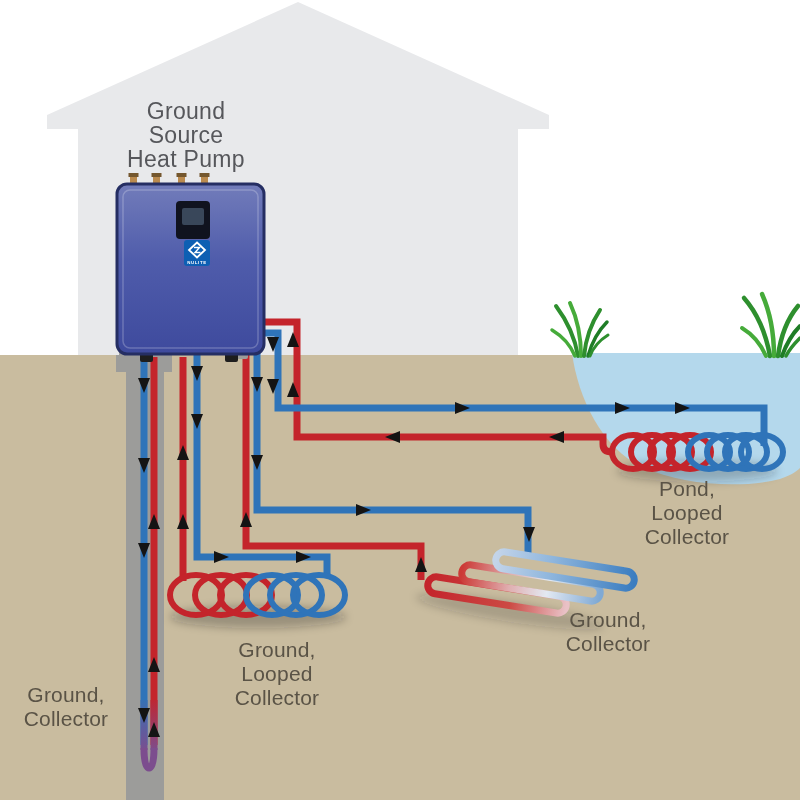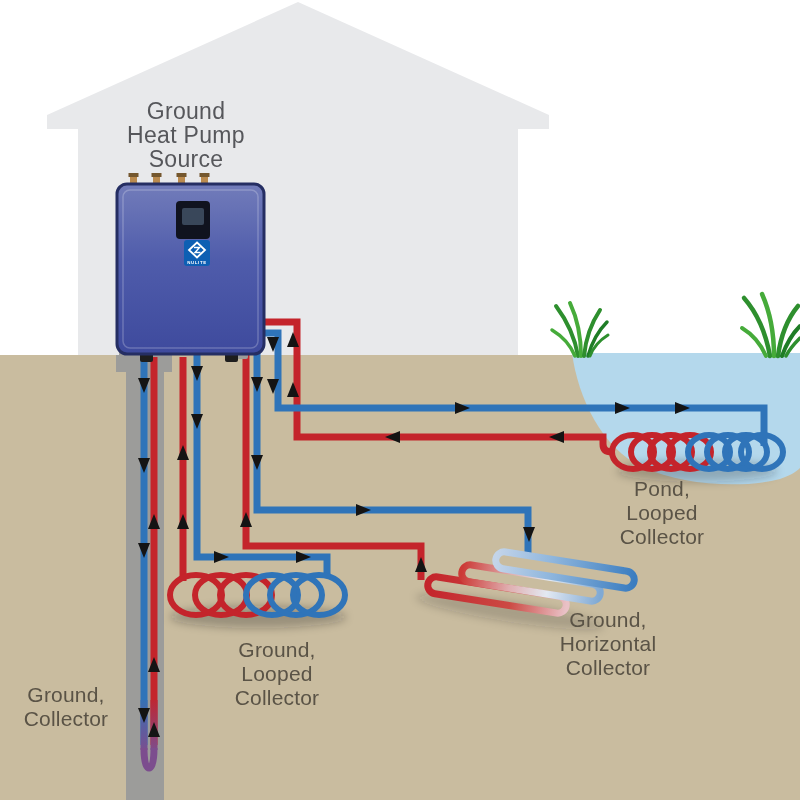--- a/index.html
+++ b/index.html
@@ -205,39 +205,38 @@
       <path d="M778,356 C781,334 788,318 798,306" stroke="#2e8f2e" stroke-width="4.5"></path>
       <path d="M782,356 C787,342 794,332 800,326" stroke="#1f7d26" stroke-width="4"></path>
       <path d="M766,356 C760,342 752,334 742,328" stroke="#46ab3a" stroke-width="4"></path>
       <path d="M786,356 C790,348 796,342 800,338" stroke="#2e8f2e" stroke-width="3.5"></path>
     </g>
   </g>
 </svg>
 
 <div class="title" style="left:86px;top:99px;width:200px;">
   <div>Ground</div>
+  <div>Source</div>
   <div>Heat Pump</div>
-  <div>Source</div>
 </div>
 
 <div class="label" style="left:0px;top:683px;width:132px;">
   <div>Ground,</div>
   <div>Collector</div>
 </div>
 
 <div class="label" style="left:177px;top:638px;width:200px;">
   <div>Ground,</div>
   <div>Looped</div>
   <div>Collector</div>
 </div>
 
 <div class="label" style="left:508px;top:608px;width:200px;">
   <div>Ground,</div>
-  <div>Horizontal</div>
-  <div>Collector</div>
-</div>
-
-<div class="label" style="left:562px;top:477px;width:200px;">
+  <div>Collector</div>
+</div>
+
+<div class="label" style="left:587px;top:477px;width:200px;">
   <div>Pond,</div>
   <div>Looped</div>
   <div>Collector</div>
 </div>
 </div>
 
 </body></html>

